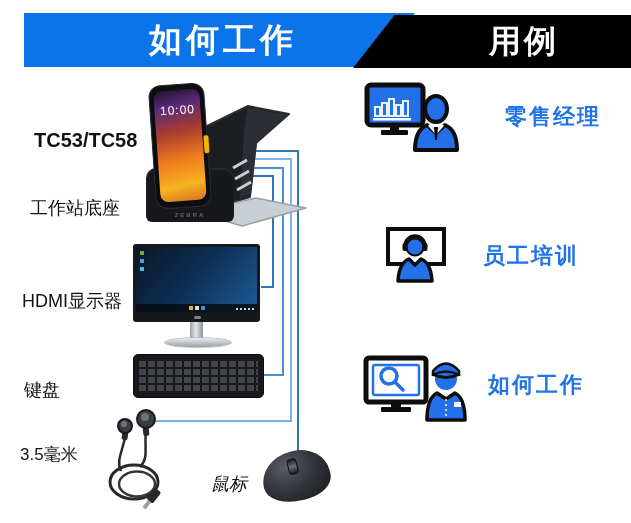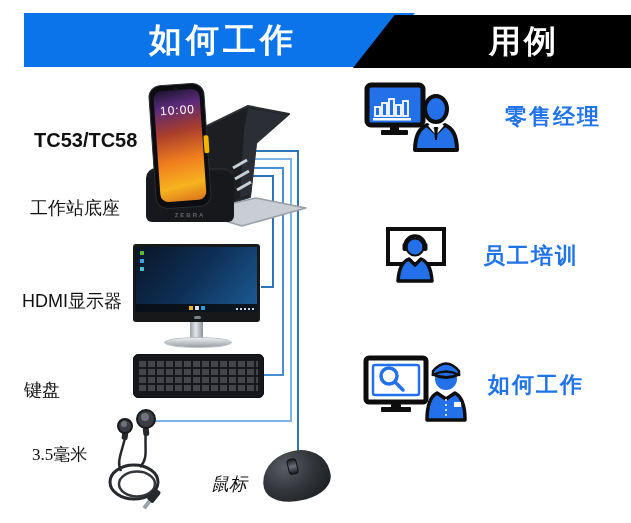--- a/index.html
+++ b/index.html
@@ -14,21 +14,21 @@
   .banner-black{left:353px;top:15px;width:274px;height:53px;background:#000;
                 clip-path:polygon(13.5% 0,100% 0,100% 100%,0 100%);
                 justify-content:center;padding-left:34px;font-size:32px;letter-spacing:3px;}
 
   
   .lbl{position:absolute;color:#111;font-size:18px;white-space:nowrap;margin-top:12px;}
   .lbl-device{left:34px;top:117px;font-size:20px;font-weight:bold;}
   .lbl-dock{left:30px;top:184px;}
   .lbl-monitor{left:22px;top:277px;}
   .lbl-keyboard{left:24px;top:366px;}
-  .lbl-headphones{left:32px;top:431px;font-size:17px;line-height:23px;font-family:Liberation Serif, serif;}
+  .lbl-headphones{left:20px;top:431px;font-size:17px;line-height:23px;}
   .lbl-mouse{left:211px;top:460px;font-style:italic;}
 
   
   .cables{position:absolute;left:0;top:0;width:631px;height:523px;}
   .cables polyline{fill:none;stroke-width:2px;}
 
   
   .dock-svg{position:absolute;left:0;top:0;width:631px;height:523px;}
   .cradle{position:absolute;left:146px;top:168px;width:88px;height:54px;background:#17181b;
           border-radius:10px 10px 6px 6px;box-shadow:inset 0 2px 2px rgba(255,255,255,.08);}

